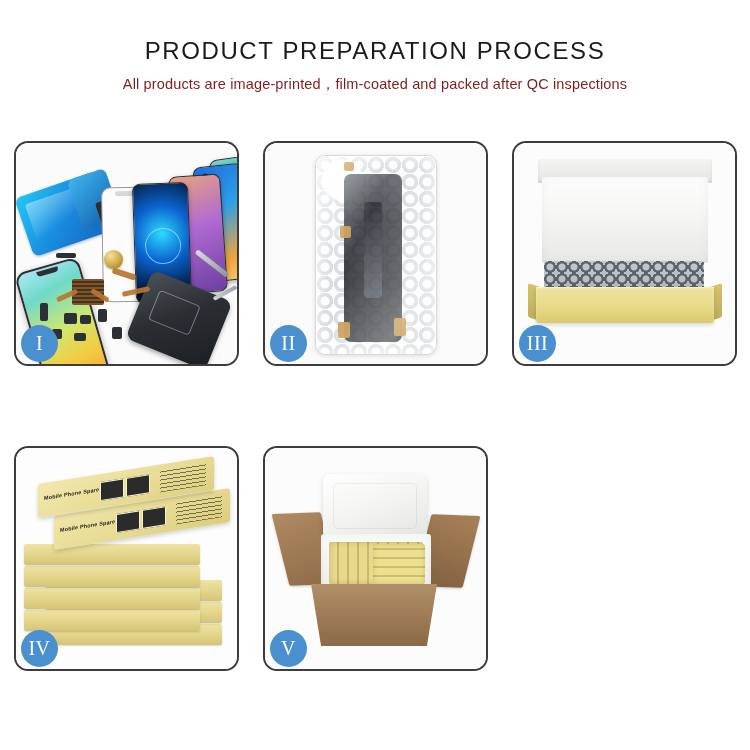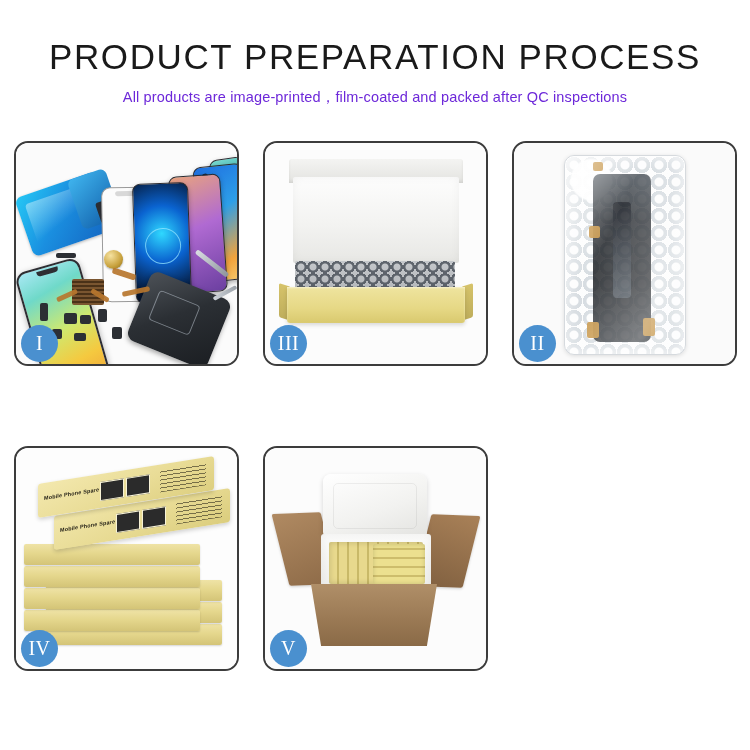--- a/index.html
+++ b/index.html
@@ -14,33 +14,33 @@
     font-family: "Liberation Sans", sans-serif;
     overflow: hidden;
     position: relative;
   }
   .page { width: 750px; height: 750px; position: relative; background: #ffffff; }
 
   
   .header { text-align: center; padding-top: 38px; }
   .title {
     font-family: "Liberation Sans", sans-serif;
-    font-size: 35px;
+    font-size: 24px;
     font-weight: 500;
     letter-spacing: 1.6px;
     color: #1a1a1a;
     line-height: 1.1;
     white-space: nowrap;
   }
   .subtitle {
     margin-top: 11px;
     font-family: "Liberation Sans", sans-serif;
     font-size: 14.5px;
     font-weight: 400;
-    color: #6d28d9;
+    color: #7f1d1d;
     letter-spacing: 0.15px;
     white-space: nowrap;
   }
 
   
   .grid {
     position: absolute;
     left: 14px;
     top: 141px;
     width: 722px;
@@ -379,44 +379,44 @@
         <div class="flexcable" style="left:40px;top:150px;width:22px;height:5px;transform:rotate(-24deg);"></div>
         <div class="flexcable" style="left:74px;top:150px;width:20px;height:5px;transform:rotate(32deg);"></div>
         <div class="tool"></div>
         <div class="tool2"></div>
       </div>
       <div class="badge">I</div>
 
     </div>
 
     <div class="panel">
-      <div class="panel-inner p3">
-        <div class="kraft-lid"></div>
-        <div class="foam-sheet"></div>
-        <div class="bubble-fill"></div>
-        <div class="kraft-side-l"></div>
-        <div class="kraft-side-r"></div>
-        <div class="kraft-front"></div>
-      </div>
-      <div class="badge">III</div>
-
-    </div>
-
-    <div class="panel">
       <div class="panel-inner p2">
         <div class="bubble-bag">
           <div class="bag-part"></div>
           <div class="bag-tape" style="left:28px;top:6px;width:10px;height:9px;"></div>
           <div class="bag-tape" style="left:24px;top:70px;width:11px;height:12px;"></div>
           <div class="bag-tape" style="left:22px;top:166px;width:12px;height:16px;"></div>
           <div class="bag-tape" style="left:78px;top:162px;width:12px;height:18px;"></div>
           <div class="bag-gloss"></div>
         </div>
       </div>
       <div class="badge">II</div>
+
+    </div>
+
+    <div class="panel">
+      <div class="panel-inner p3">
+        <div class="kraft-lid"></div>
+        <div class="foam-sheet"></div>
+        <div class="bubble-fill"></div>
+        <div class="kraft-side-l"></div>
+        <div class="kraft-side-r"></div>
+        <div class="kraft-front"></div>
+      </div>
+      <div class="badge">III</div>
 
     </div>
 
     <div class="panel">
       <div class="panel-inner p4">
         <div class="stack">
           <div class="sbox off" style="top:154px;"></div>
           <div class="sbox off" style="top:132px;"></div>
           <div class="sbox off" style="top:110px;"></div>
           <div class="sbox" style="top:140px;"></div>

